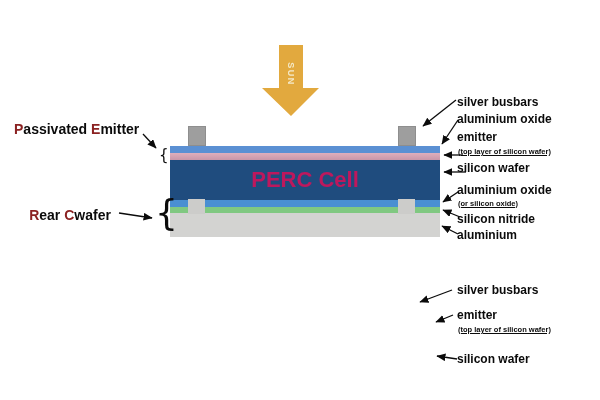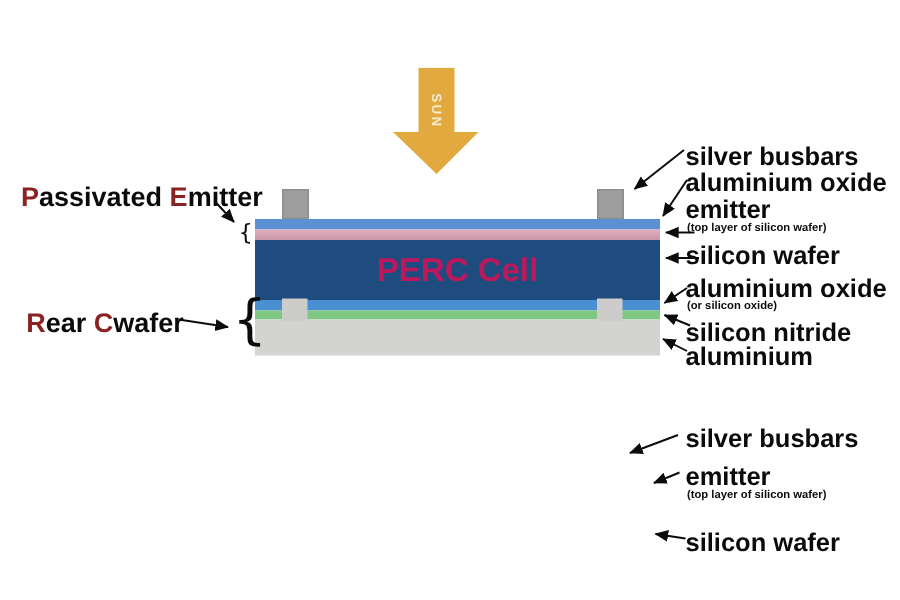--- a/index.html
+++ b/index.html
@@ -22,23 +22,23 @@
   .cell-group{position:absolute;left:170px;width:270px;}
   .layer{position:absolute;left:0;width:270px;}
   .busbar{position:absolute;width:18px;background:#9E9E9E;border:1px solid #8E8E8E;box-sizing:border-box;}
   .bump{position:absolute;width:17px;background:#CCCCCA;}
   .cell-title{
     position:absolute;left:0;width:270px;display:flex;align-items:center;justify-content:center;
     color:#be185d;font-weight:bold;
   }
   
   .lbl{position:absolute;font-weight:bold;color:#0b0b0b;white-space:nowrap;}
-  .lbl-main{font-size:17px;}
-  .lbl-note{font-size:7.5px;}
-  .lbl-left{font-size:18px;}
+  .lbl-main{font-size:12px;}
+  .lbl-note{font-size:7.5px;text-decoration:underline;}
+  .lbl-left{font-size:14px;}
   .accent{color:#8B2222;}
   .overlay{position:absolute;left:0;top:0;pointer-events:none;}
 </style>
 </head>
 <body>
 
 <div class="stage">
 
   <div class="sun">
     <span class="sun-text">SUN</span>

